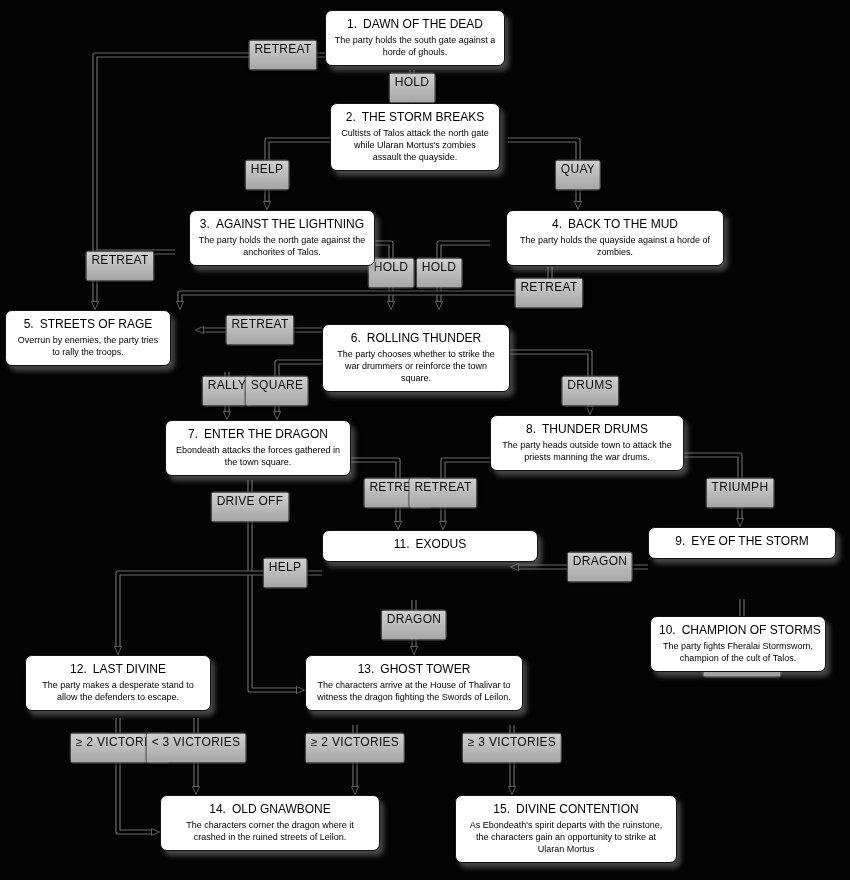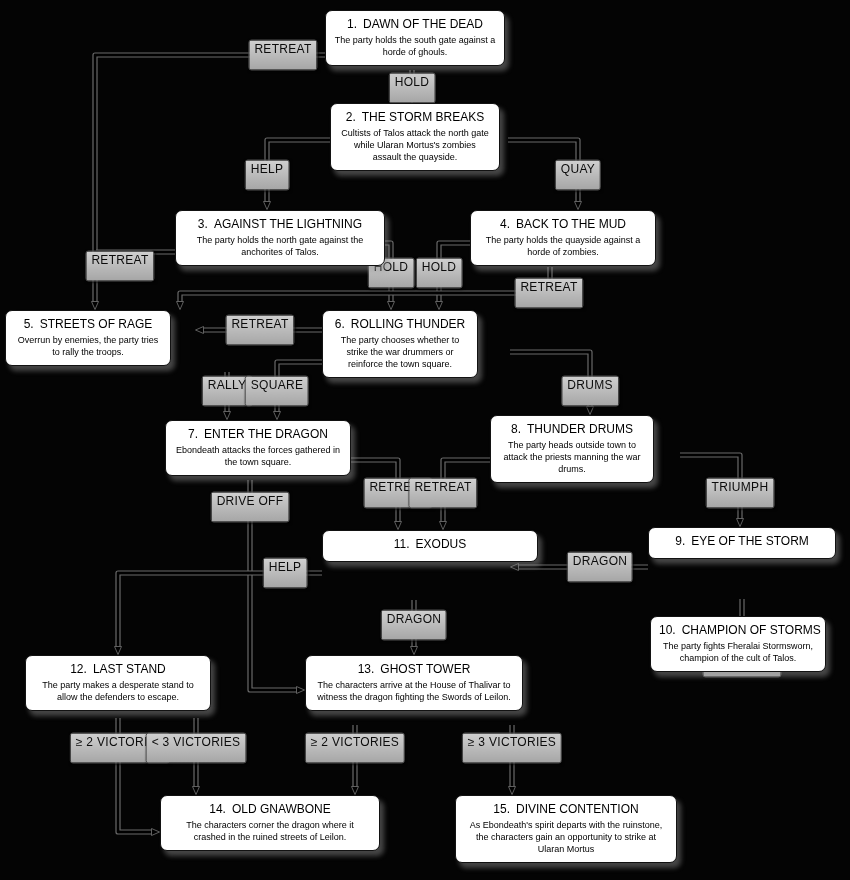--- a/index.html
+++ b/index.html
@@ -178,56 +178,56 @@
   <div class="edge-label" style="left:512px;top:748px">≥ 3 VICTORIES</div>
 
   <div class="node" style="left:325px;top:10px;width:180px">
     <div class="node-title"><span class="num">1.</span><span>DAWN OF THE DEAD</span></div>
     <div class="node-body">The party holds the south gate against a horde of ghouls.</div>
   </div>
   <div class="node" style="left:330px;top:103px;width:170px">
     <div class="node-title"><span class="num">2.</span><span>THE STORM BREAKS</span></div>
     <div class="node-body">Cultists of Talos attack the north gate while Ularan Mortus's zombies assault the quayside.</div>
   </div>
-  <div class="node" style="left:175px;top:210px;width:210px">
+  <div class="node" style="left:189px;top:210px;width:186px">
     <div class="node-title"><span class="num">3.</span><span>AGAINST THE LIGHTNING</span></div>
     <div class="node-body">The party holds the north gate against the anchorites of Talos.</div>
   </div>
-  <div class="node" style="left:470px;top:210px;width:186px">
+  <div class="node" style="left:506px;top:210px;width:218px">
     <div class="node-title"><span class="num">4.</span><span>BACK TO THE MUD</span></div>
     <div class="node-body">The party holds the quayside against a horde of zombies.</div>
   </div>
   <div class="node" style="left:5px;top:310px;width:166px">
     <div class="node-title"><span class="num">5.</span><span>STREETS OF RAGE</span></div>
     <div class="node-body">Overrun by enemies, the party tries to rally the troops.</div>
   </div>
-  <div class="node" style="left:322px;top:310px;width:156px">
+  <div class="node" style="left:322px;top:324px;width:188px">
     <div class="node-title"><span class="num">6.</span><span>ROLLING THUNDER</span></div>
     <div class="node-body">The party chooses whether to strike the war drummers or reinforce the town square.</div>
   </div>
   <div class="node" style="left:165px;top:420px;width:186px">
     <div class="node-title"><span class="num">7.</span><span>ENTER THE DRAGON</span></div>
     <div class="node-body">Ebondeath attacks the forces gathered in the town square.</div>
   </div>
-  <div class="node" style="left:490px;top:415px;width:164px">
+  <div class="node" style="left:490px;top:415px;width:194px">
     <div class="node-title"><span class="num">8.</span><span>THUNDER DRUMS</span></div>
     <div class="node-body">The party heads outside town to attack the priests manning the war drums.</div>
   </div>
   <div class="node" style="left:648px;top:527px;width:188px">
     <div class="node-title"><span class="num">9.</span><span>EYE OF THE STORM</span></div>
   </div>
   <div class="node" style="left:650px;top:616px;width:176px">
     <div class="node-title"><span class="num">10.</span><span>CHAMPION OF STORMS</span></div>
     <div class="node-body">The party fights Fheralai Stormsworn, champion of the cult of Talos.</div>
   </div>
   <div class="node" style="left:322px;top:530px;width:216px">
     <div class="node-title"><span class="num">11.</span><span>EXODUS</span></div>
   </div>
   <div class="node" style="left:25px;top:655px;width:186px">
-    <div class="node-title"><span class="num">12.</span><span>LAST STAND</span></div>
+    <div class="node-title"><span class="num">12.</span><span>LAST DIVINE</span></div>
     <div class="node-body">The party makes a desperate stand to allow the defenders to escape.</div>
   </div>
   <div class="node" style="left:305px;top:655px;width:218px">
     <div class="node-title"><span class="num">13.</span><span>GHOST TOWER</span></div>
     <div class="node-body">The characters arrive at the House of Thalivar to witness the dragon fighting the Swords of Leilon.</div>
   </div>
   <div class="node" style="left:160px;top:795px;width:220px">
     <div class="node-title"><span class="num">14.</span><span>OLD GNAWBONE</span></div>
     <div class="node-body">The characters corner the dragon where it crashed in the ruined streets of Leilon.</div>
   </div>

